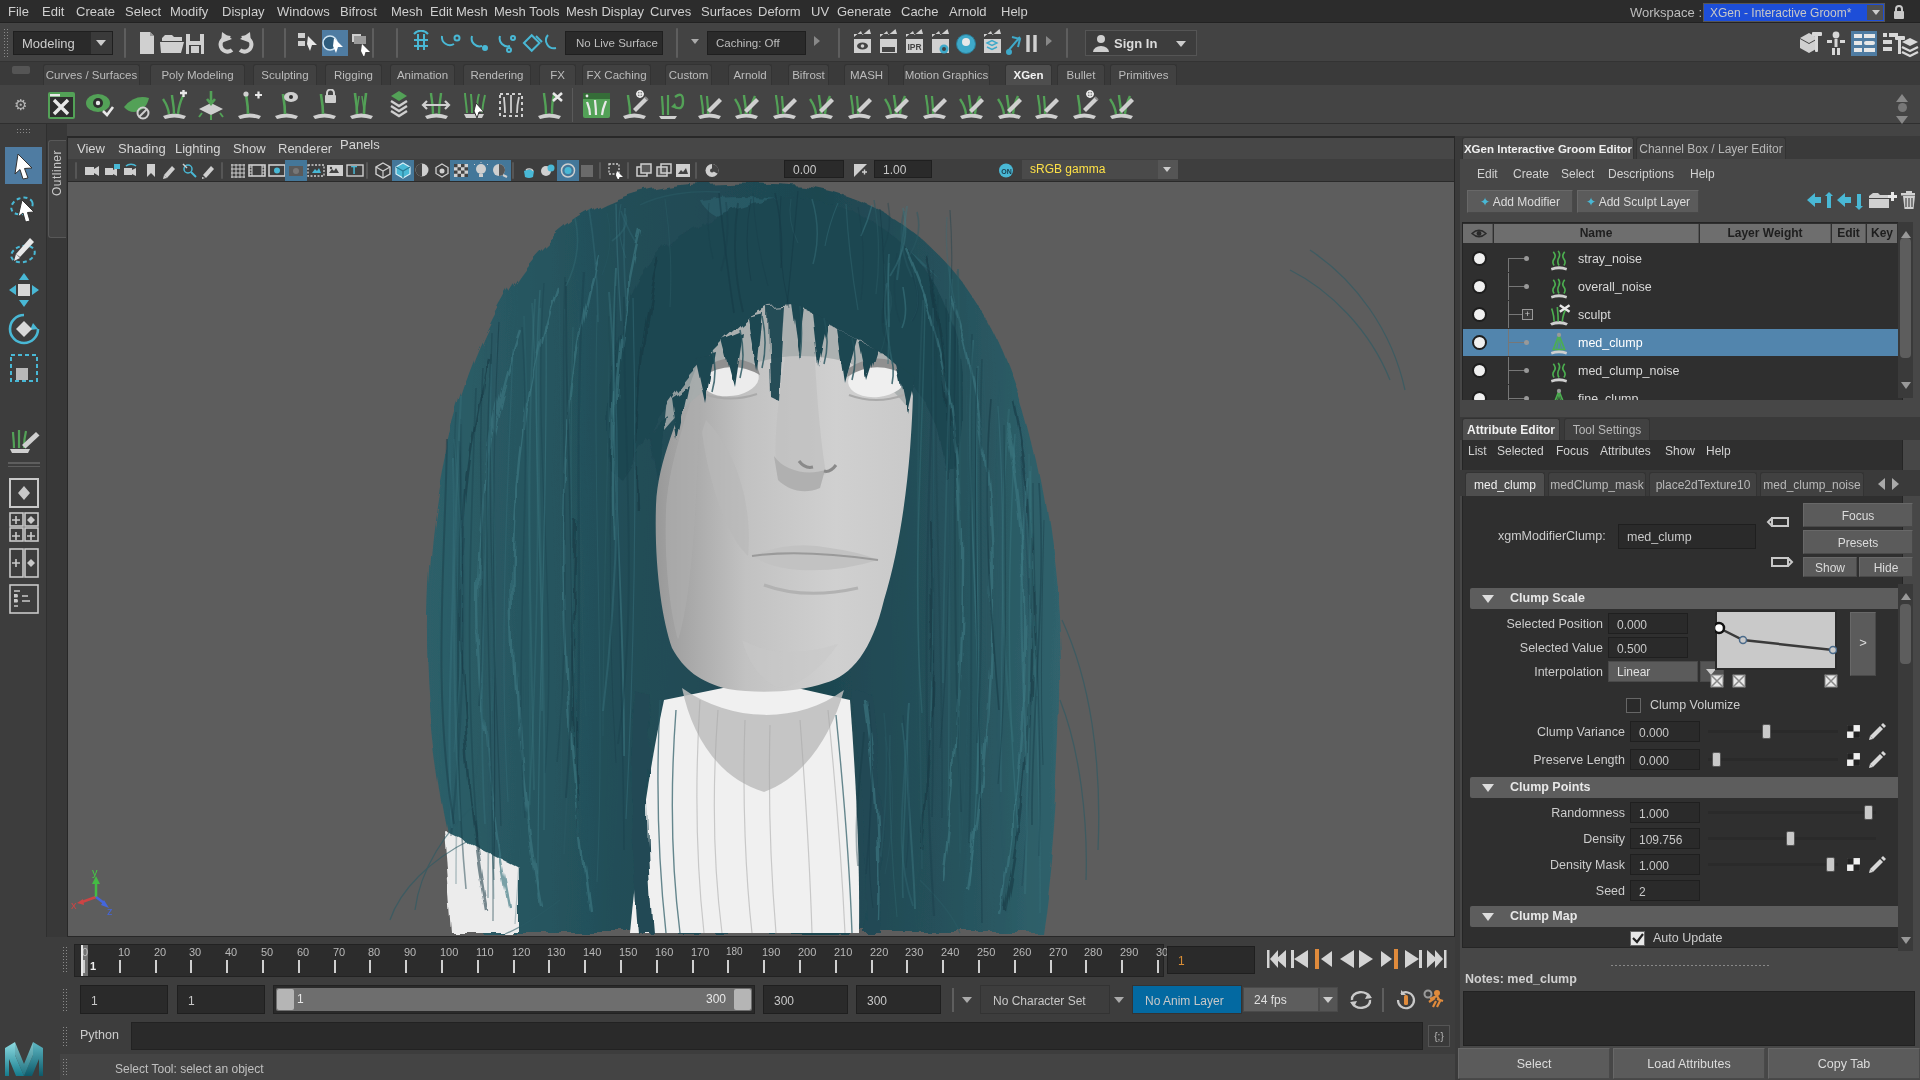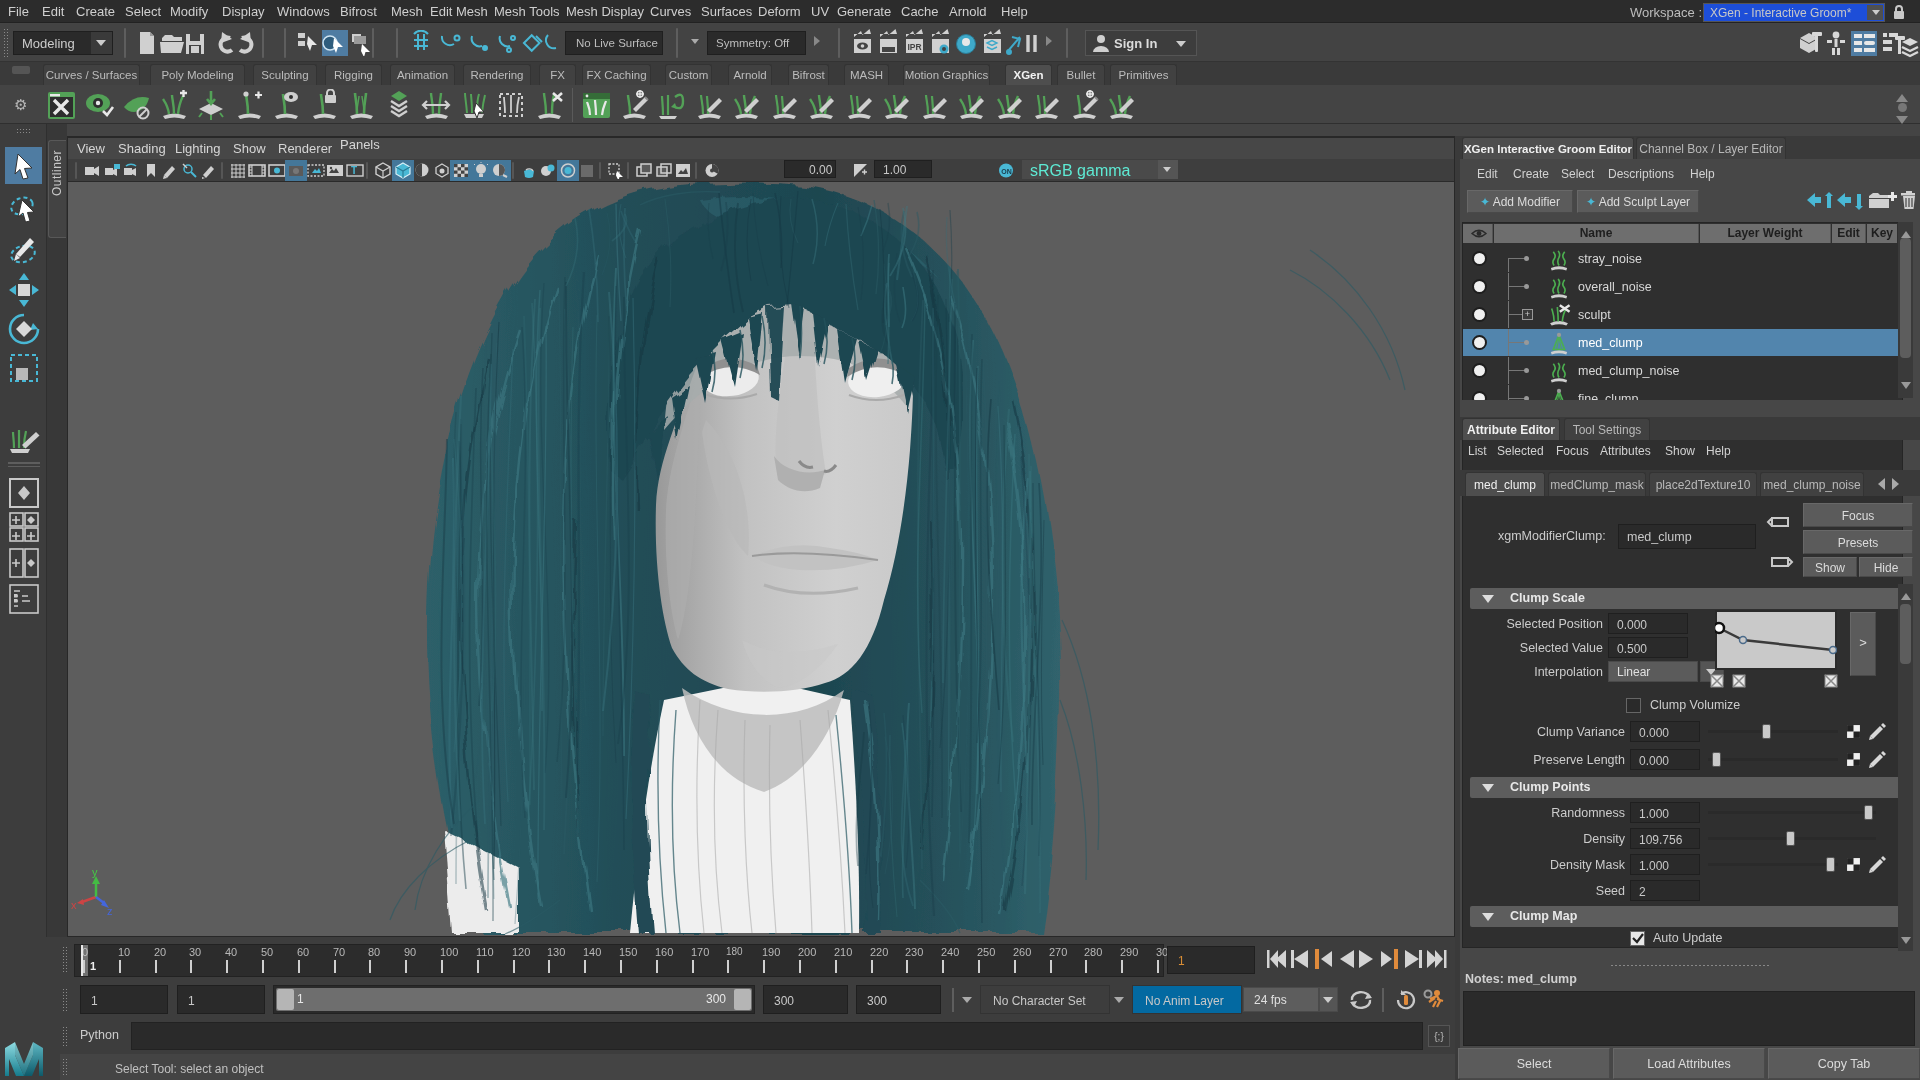--- a/index.html
+++ b/index.html
@@ -106,21 +106,21 @@
         <path d="M126 6 l6 6"></path>
 <path d="M138 5 a8 8 0 0 0 8 13"></path>
 </g>
     </svg>
 <div class="abs" style="left:565px;top:31px;width:98px;height:24px;background:#2a2a2a;border:1px solid #1f1f1f">
       <div style="color:#bdbdbd;font-size:11.5px;padding:5px 0 0 10px">No Live Surface</div>
     </div>
 <div class="abs" style="left:676px;top:28px;width:2px;height:30px;background:#5e5e5e;border-radius:2px"></div>
 <div class="abs" style="left:691px;top:39px;width:0;height:0;border:4px solid transparent;border-top:5px solid #aaa"></div>
 <div class="abs" style="left:707px;top:31px;width:99px;height:24px;background:#2a2a2a;border:1px solid #1f1f1f">
-      <div style="color:#bdbdbd;font-size:11.5px;padding:5px 0 0 8px">Symmetry: Off</div>
+      <div style="color:#bdbdbd;font-size:11.5px;padding:5px 0 0 8px">Caching: Off</div>
     </div>
 <div class="abs" style="left:814px;top:36px;width:0;height:0;border:5px solid transparent;border-left:6px solid #888"></div>
 <div class="abs" style="left:838px;top:28px;width:2px;height:30px;background:#5e5e5e;border-radius:2px"></div>
 <svg class="abs" style="left:852px;top:29px" width="185" height="28" viewBox="0 0 185 28">
 <g fill="#d0d0d0">
 <path d="M2 8 l7 -6 1.5 4 7 -6 1.5 5 h-17z M2 10 h17 v14 h-17z"></path>
         <path d="M5 17 a5.5 3.5 0 0 1 11 0 a5.5 3.5 0 0 1 -11 0z" fill="#434343"></path>
         <circle cx="10.5" cy="17" r="1.8" fill="#d0d0d0"></circle>
 <path d="M28 8 l7 -6 1.5 4 7 -6 1.5 5 h-17z M28 10 h17 v14 h-17z"></path>
         <rect x="30" y="18" width="13" height="5" fill="#434343"></rect>
@@ -588,31 +588,31 @@
 <svg class="abs" style="left:674.0px;top:162px" width="18" height="17" viewBox="0 0 18 17">
       <rect x="2" y="2" width="14" height="13" fill="#cfcfcf"></rect>
       <path d="M4 12 l3 -4 2 2 3 -4 2 6z" fill="#434343"></path>
     </svg>
 <div class="abs" style="left:694.5px;top:162px;width:2px;height:17px;background:#565656;border-radius:2px"></div>
 <svg class="abs" style="left:702.5px;top:162px" width="18" height="17" viewBox="0 0 18 17">
       <circle cx="9" cy="8.5" r="6.5" fill="#cfcfcf"></circle>
       <path d="M9 8.5 L9 2 A6.5 6.5 0 0 1 14.6 11.75z" fill="#434343"></path>
       <circle cx="9" cy="8.5" r="2" fill="#434343"></circle>
     </svg>
-<div class="fld" style="left:784px;top:160px;width:52px;height:18px;padding:2px 0 0 24px">0.00</div>
+<div class="fld" style="left:784px;top:160px;width:60px;height:18px;padding:2px 0 0 8px">0.00</div>
 <svg class="abs" style="left:852px;top:162px" width="18" height="17" viewBox="0 0 18 17">
       <path d="M2 15 L15 2 H2z" fill="#cfcfcf"></path>
       <path d="M10 10 h5 M12.5 7.5 v5" stroke="#cfcfcf" stroke-width="1.4"></path>
     </svg>
 <div class="fld" style="left:874px;top:160px;width:58px;height:18px;padding:2px 0 0 8px">1.00</div>
 <svg class="abs" style="left:997px;top:162px" width="18" height="17" viewBox="0 0 18 17">
       <circle cx="9" cy="8.5" r="7" fill="#49b8d5"></circle>
       <text x="4.2" y="11.5" font-size="7" fill="#1a3a4a" font-weight="bold">ON</text>
     </svg>
-<div class="abs" style="left:1022px;top:160px;width:156px;height:19px;background:#4a4a4a;color:#5eead4;font-size:16px;padding:2px 0 0 8px">sRGB gamma</div>
+<div class="abs" style="left:1022px;top:160px;width:156px;height:19px;background:#4a4a4a;color:#fde047;font-size:12px;padding:2px 0 0 8px">sRGB gamma</div>
 <div class="abs" style="left:1158px;top:160px;width:20px;height:19px;background:#555"></div>
 <div class="abs" style="left:1163px;top:167px;width:0;height:0;border:4px solid transparent;border-top:5px solid #ccc"></div>
 <svg class="abs" style="left:68px;top:182px" width="1386" height="753" viewBox="68 182 1386 753">
 <defs>
  <filter id="rough" x="-10%" y="-10%" width="120%" height="120%">
    <feTurbulence type="fractalNoise" baseFrequency="0.035 0.006" numOctaves="4" seed="7" result="n"></feTurbulence>
    <feDisplacementMap in="SourceGraphic" in2="n" scale="14"></feDisplacementMap>
  </filter>
  <filter id="rough2" x="-15%" y="-15%" width="130%" height="130%">
    <feTurbulence type="fractalNoise" baseFrequency="0.06 0.015" numOctaves="3" seed="11" result="n"></feTurbulence>

